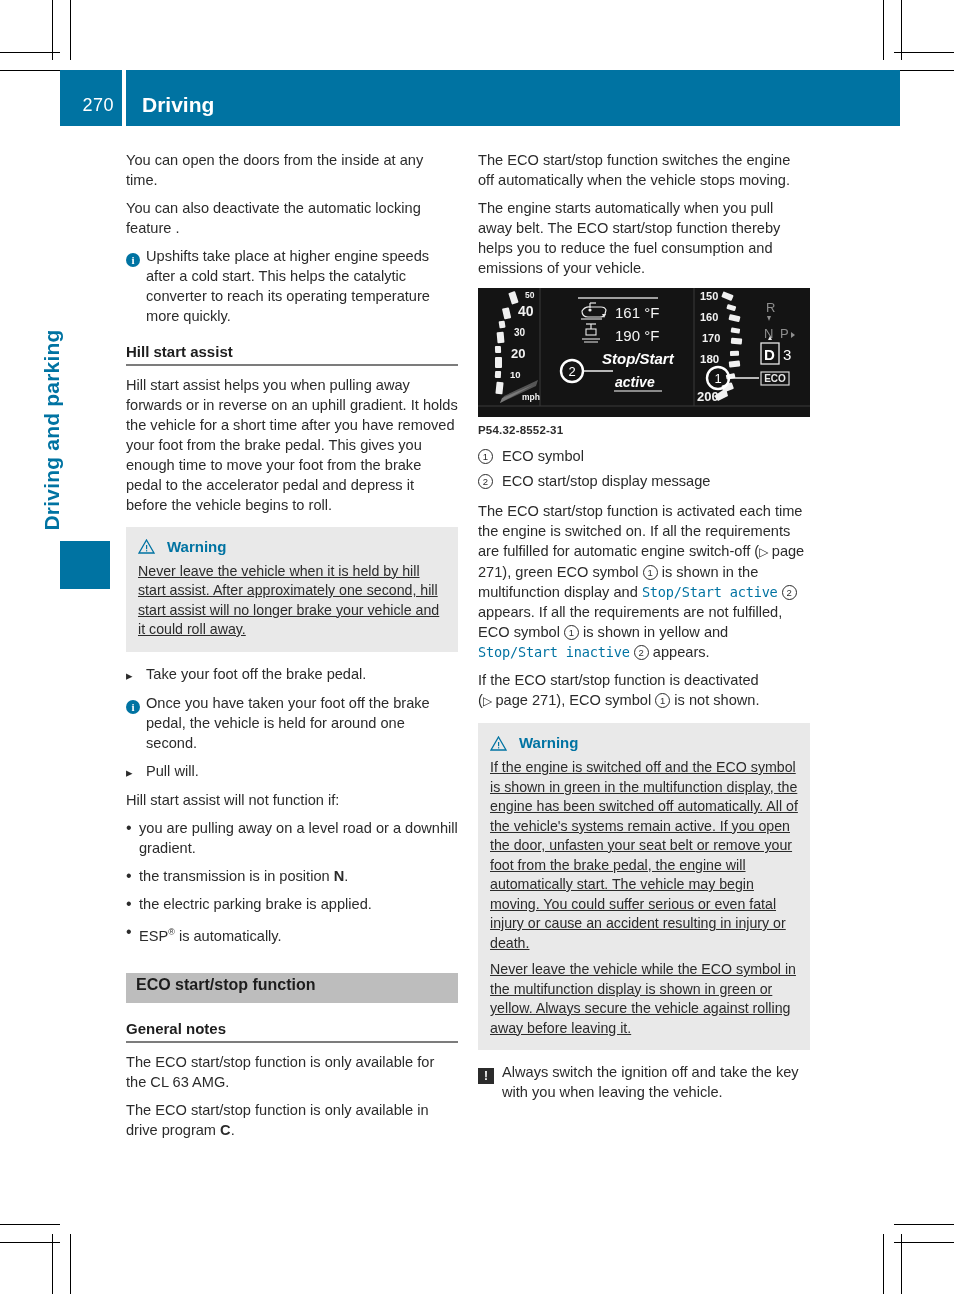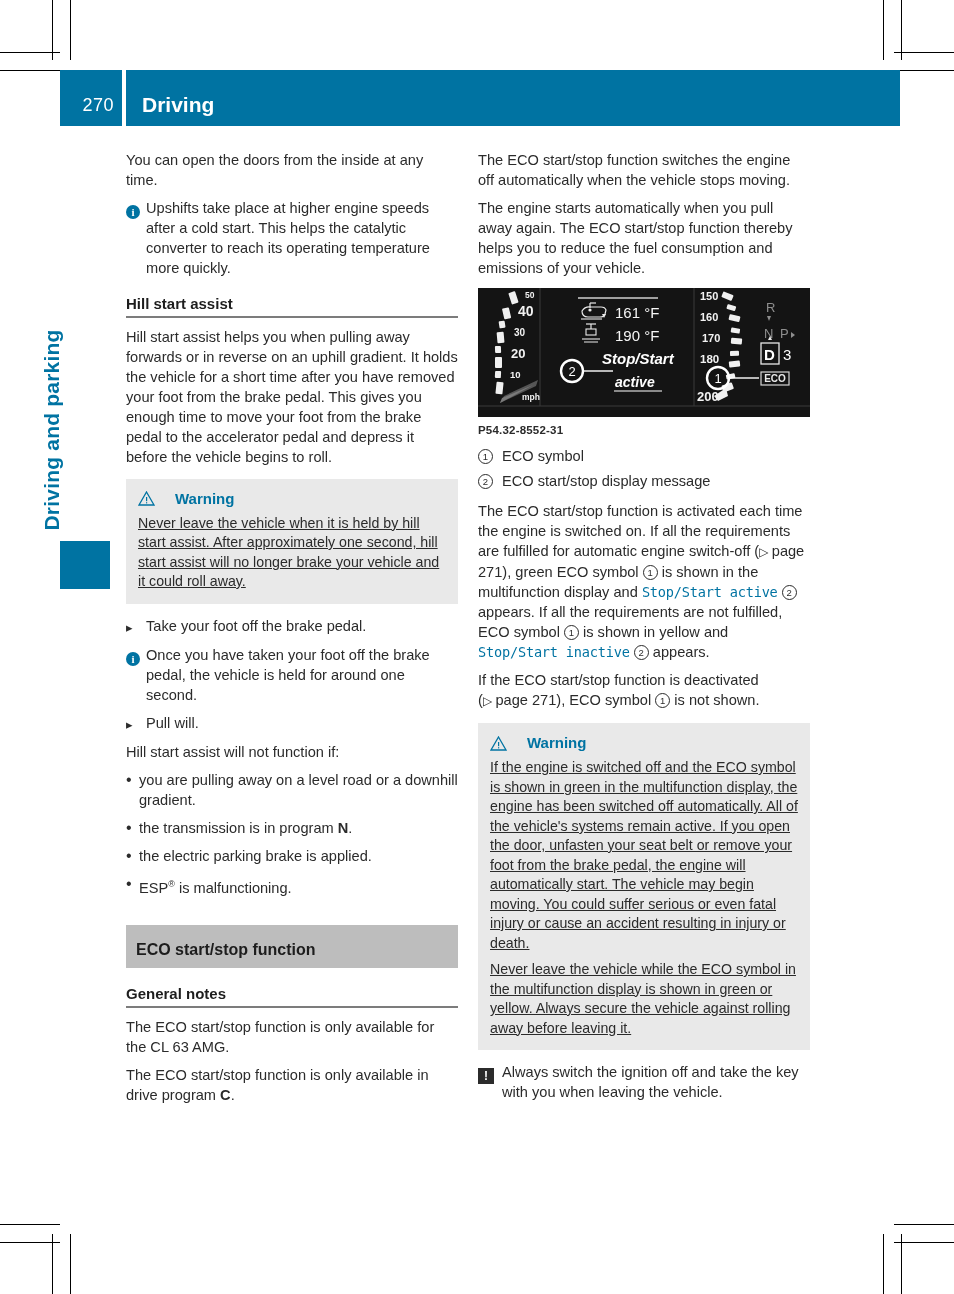--- a/index.html
+++ b/index.html
@@ -95,41 +95,41 @@
     margin: 16px 0 2px 0;
     color: #1d1d1d;
   }
   .rule {
     height: 1.5px;
     background: #7c7c7c;
     margin: 2px 0 9px 0;
   }
   .section-bar {
     background: #bdbdbd;
-    padding: 15px 10px 8px 10px;
+    padding: 2px 10px 8px 10px;
     font-size: 16px;
     font-weight: bold;
     color: #1d1d1d;
     margin: 28px 0 0 0;
   }
 
   
   .warnbox {
     background: #e9e9e9;
     padding: 10px 12px 12px 12px;
     margin: 12px 0 12px 0;
   }
   .warn-head {
     color: #0073a2;
     font-weight: bold;
     font-size: 15px;
     margin-bottom: 5px;
     display: flex;
     align-items: center;
-    gap: 20px;
+    gap: 12px;
   }
   .warn-tri {
     display: inline-block;
     width: 17px; height: 15px;
     position: relative;
     flex: 0 0 auto;
   }
   .warnbox p { margin: 0 0 7px 0; font-size: 14.2px; line-height: 19.5px; text-decoration: underline; }
   .warnbox p:last-child { margin-bottom: 0; }
 
@@ -265,20 +265,21 @@
     <span class="chapter-title">Driving</span>
   </div>
 </div>
 
 <div class="side-tab-text">Driving and parking</div>
 <div class="side-tab-block"></div>
 
 <div class="col col-left">
 
   <p>You can open the doors from the inside at any time.</p>
+  <p>You can also deactivate the automatic locking feature .</p>
 
   <div class="row">
     <div class="marker"><span class="info-icon">i</span></div>
     <div class="body">Upshifts take place at higher engine speeds after a cold start. This helps the catalytic converter to reach its operating temperature more quickly.</div>
   </div>
 
   <h3 class="sub">Hill start assist</h3>
   <div class="rule"></div>
 
   <p>Hill start assist helps you when pulling away forwards or in reverse on an uphill gradient. It holds the vehicle for a short time after you have removed your foot from the brake pedal. This gives you enough time to move your foot from the brake pedal to the accelerator pedal and depress it before the vehicle begins to roll.</p>
@@ -313,44 +314,44 @@
   </div>
 
   <p>Hill start assist will not function if:</p>
 
   <div class="row bullet-row">
     <div class="marker"><span class="dot-marker">•</span></div>
     <div class="body">you are pulling away on a level road or a downhill gradient.</div>
   </div>
   <div class="row bullet-row">
     <div class="marker"><span class="dot-marker">•</span></div>
-    <div class="body"><span>the transmission is in program </span><b>N</b><span>.</span></div>
+    <div class="body"><span>the transmission is in position </span><b>N</b><span>.</span></div>
   </div>
   <div class="row bullet-row">
     <div class="marker"><span class="dot-marker">•</span></div>
     <div class="body">the electric parking brake is applied.</div>
   </div>
   <div class="row bullet-row">
     <div class="marker"><span class="dot-marker">•</span></div>
-    <div class="body"><span>ESP</span><sup>®</sup><span> is malfunctioning.</span></div>
+    <div class="body"><span>ESP</span><sup>®</sup><span> is automatically.</span></div>
   </div>
 
   <div class="section-bar">ECO start/stop function</div>
 
   <h3 class="sub">General notes</h3>
   <div class="rule"></div>
 
   <p>The ECO start/stop function is only available for the CL 63 AMG.</p>
   <p><span>The ECO start/stop function is only available in drive program </span><b>C</b><span>.</span></p>
 </div>
 
 <div class="col col-right">
 
   <p>The ECO start/stop function switches the engine off automatically when the vehicle stops moving.</p>
-  <p>The engine starts automatically when you pull away again. The ECO start/stop function thereby helps you to reduce the fuel consumption and emissions of your vehicle.</p>
+  <p>The engine starts automatically when you pull away belt. The ECO start/stop function thereby helps you to reduce the fuel consumption and emissions of your vehicle.</p>
 
   <div class="figure">
     <div class="cluster">
       <svg width="332" height="129" viewBox="0 0 332 129">
         <rect x="0" y="0" width="332" height="129" fill="#141414"></rect>
 
         <line x1="62" y1="0" x2="62" y2="118" stroke="#3a3a3a" stroke-width="1"></line>
         <line x1="216" y1="0" x2="216" y2="118" stroke="#3a3a3a" stroke-width="1"></line>
         <line x1="0" y1="118" x2="332" y2="118" stroke="#3a3a3a" stroke-width="1"></line>
         <line x1="100" y1="10" x2="180" y2="10" stroke="#cfcfcf" stroke-width="1.4"></line>

